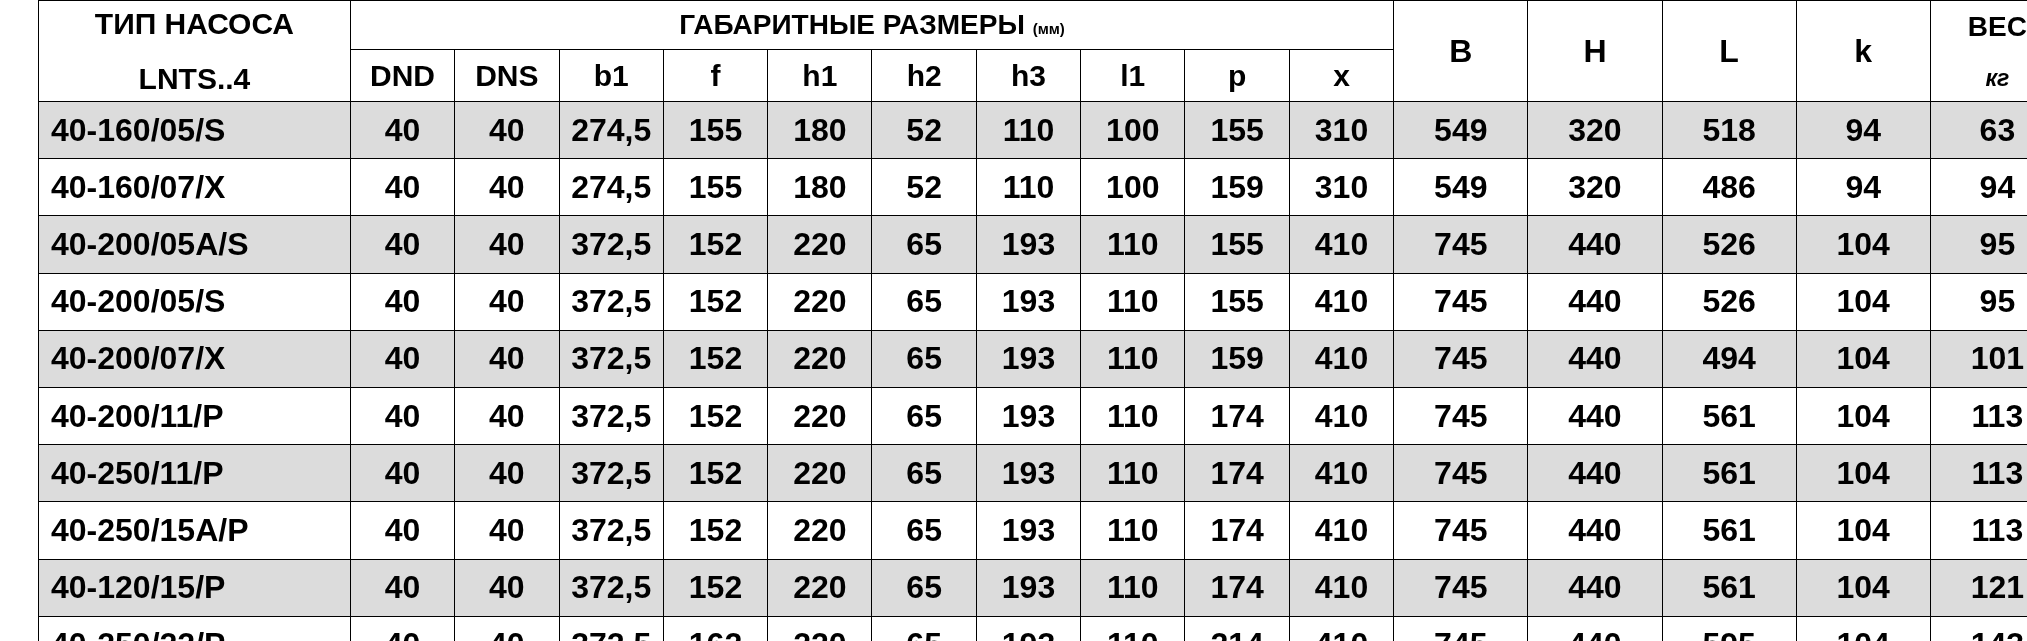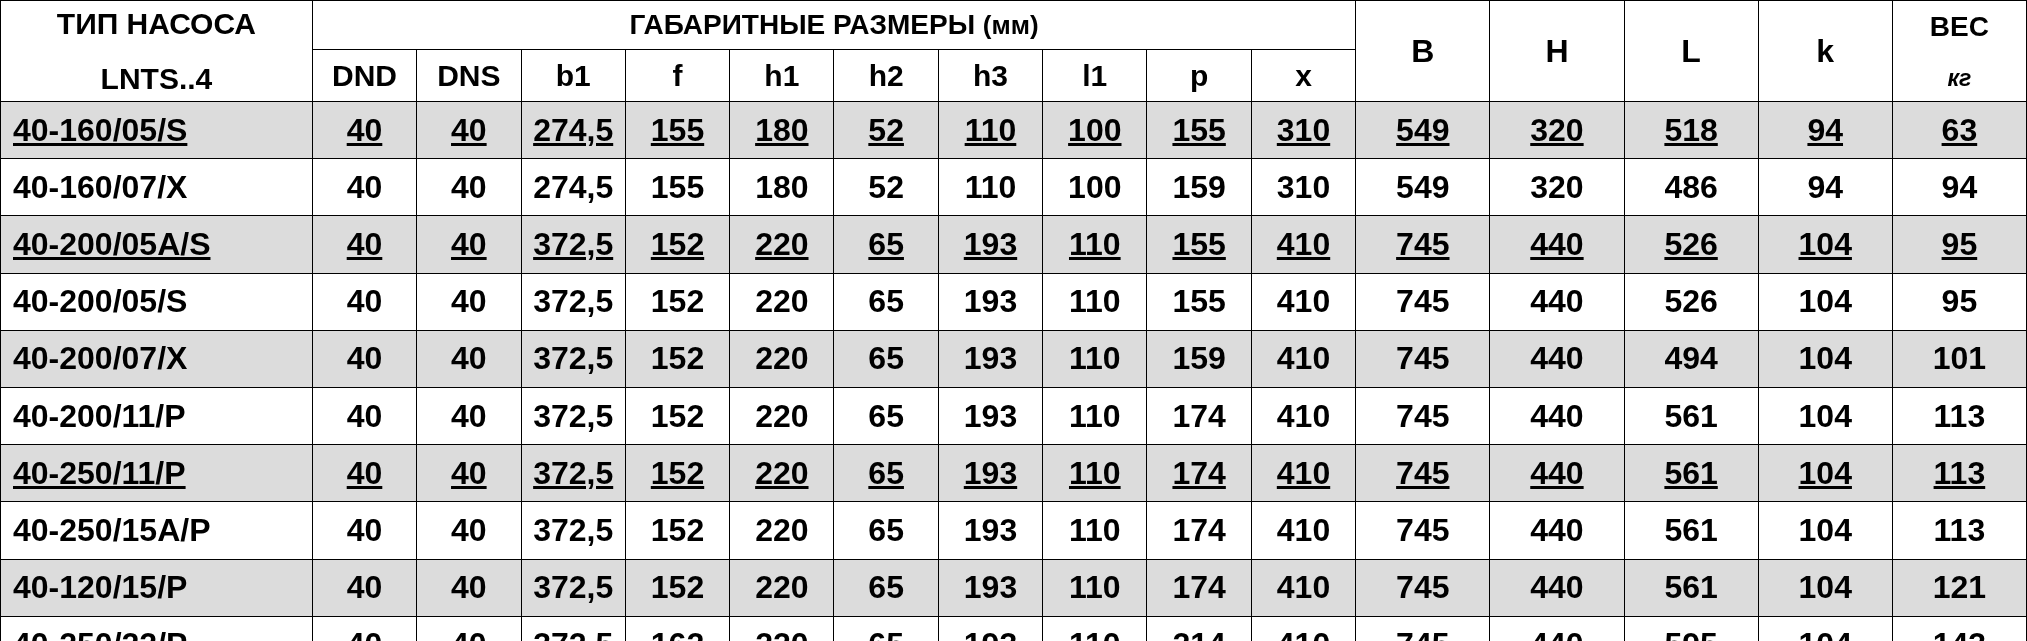--- a/index.html
+++ b/index.html
@@ -10,20 +10,21 @@
   body {
     font-family: "Liberation Sans", sans-serif;
     color: #000000;
   }
   #sheet {
     width: 2027px;
     height: 641px;
     position: relative;
     box-sizing: border-box;
     overflow: hidden;
+    padding-left: 38px;
   }
   table.spec {
     border-collapse: collapse;
     table-layout: fixed;
     width: 2027px;
     height: 641px;
   }
   table.spec td, table.spec th {
     border: 1px solid #000000;
     text-align: center;
@@ -39,21 +40,21 @@
   }
   .hdr-type .sub {
     display: block;
     font-size: 30px;
     padding-top: 10px;
   }
   .hdr-dim {
     font-size: 28px;
   }
   .hdr-dim .unit {
-    font-size: 26px;
+    font-size: 15px;
   }
   .hdr-sub {
     font-size: 30px;
   }
   .hdr-single {
     font-size: 32px;
   }
   .hdr-ves {
     font-size: 28px;
   }
@@ -75,21 +76,20 @@
   }
   tr.shade td {
     background: #dcdcdc;
   }
   tr.plain td {
     background: #ffffff;
   }
   
   .thick-top td, .thick-top th {
     border-top: 4px solid #000000;
-    text-decoration: underline;
   }
   .outer-left { border-left: 3px solid #000000; }
   .outer-right { border-right: 3px solid #000000; margin-left: 19px; }
 </style>
 </head>
 <body>
 
 <div id="sheet">
   <table class="spec">
     <colgroup>

